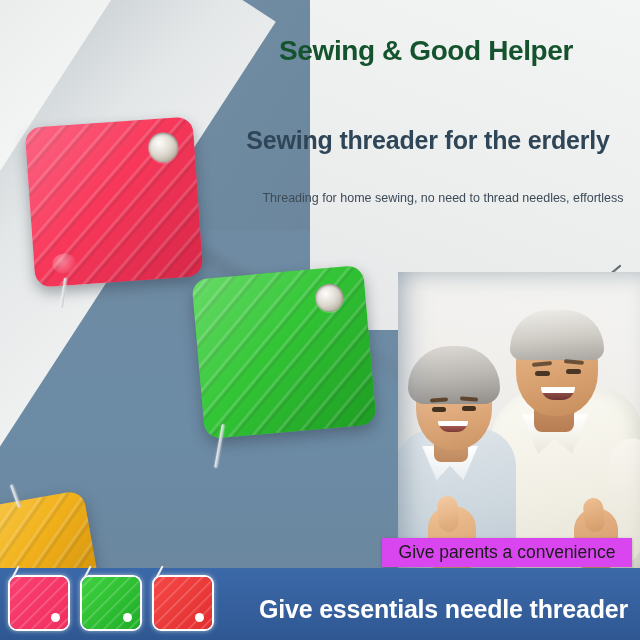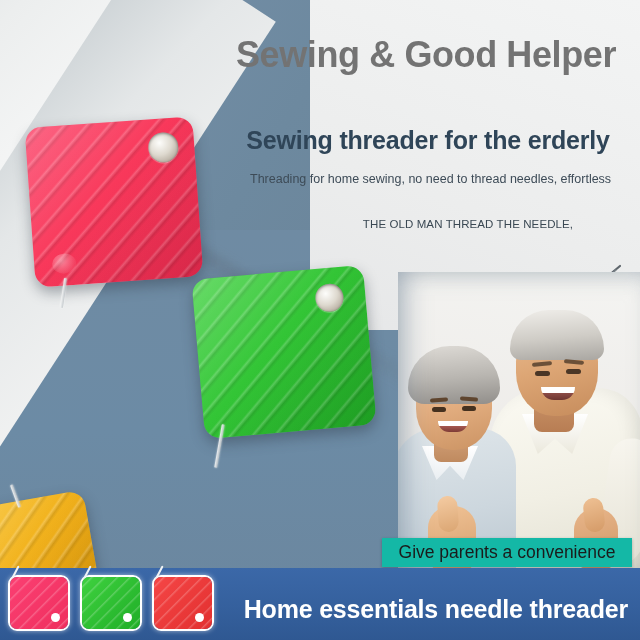--- a/index.html
+++ b/index.html
@@ -288,61 +288,61 @@
     box-shadow: inset 14px 0 26px -8px rgba(110,130,150,0.55),
                 inset 0 14px 22px -10px rgba(150,160,170,0.35);
   }
 
   
   #headline {
     position: absolute;
     left: 222px; top: 36px;
     width: 408px;
     text-align: center;
-    font-size: 36px;
+    font-size: 28px;
     font-weight: bold;
-    color: #737373;
+    color: #14532d;
     letter-spacing: -0.4px;
     line-height: 1.05;
   }
   #subhead {
     position: absolute;
     left: 222px; top: 126px;
     width: 412px;
     text-align: center;
     font-size: 25px;
     font-weight: bold;
     color: #2f4558;
     letter-spacing: -0.2px;
   }
   #tagline {
     position: absolute;
-    left: 250px; top: 172px;
+    left: 250px; top: 191px;
     width: 386px;
-    text-align: left;
+    text-align: center;
     font-size: 12.5px;
     color: #3d4b57;
   }
   #caps-block {
     position: absolute;
     left: 300px; top: 216px;
     width: 336px;
     text-align: center;
     font-size: 11.5px;
     color: #3a4853;
     line-height: 1.5;
     letter-spacing: 0.1px;
   }
 
   
   #callout {
     position: absolute;
     left: 382px; top: 538px;
     width: 250px; height: 29px;
-    background: #14b8a6;
+    background: #d946ef;
     color: #1b1b1b;
     font-size: 17.5px;
     display: flex;
     align-items: center;
     justify-content: center;
     box-shadow: 0 1px 3px rgba(0,0,0,0.25);
   }
 
   
   #bottom-bar {
@@ -483,21 +483,20 @@
     <div class="person" id="woman-hand"></div>
     <div class="person" id="woman-thumb-up"></div>
 
     <div id="photo-fade"></div>
   </div>
 
   <div id="headline">Sewing &amp; Good Helper</div>
   <div id="subhead">Sewing threader for the erderly</div>
   <div id="tagline">Threading for home sewing, no need to thread needles, effortless</div>
   <div id="caps-block">
-    <div>THE OLD MAN THREAD THE NEEDLE,</div>
   </div>
 
   <div id="callout">Give parents a convenience</div>
 
   <div id="bottom-bar">
     <div id="thumbs">
       <div class="thumb" id="thumb-1">
         <div class="tr-wire"></div>
         <div class="inner">
           <div class="tr-ridge"></div>
@@ -512,16 +511,16 @@
         <div class="tr-dot"></div>
       </div>
       <div class="thumb" id="thumb-3">
         <div class="tr-wire"></div>
         <div class="inner">
           <div class="tr-ridge"></div>
         </div>
         <div class="tr-dot"></div>
       </div>
     </div>
-    <div id="bottom-title">Home essentials needle threader</div>
+    <div id="bottom-title">Give essentials needle threader</div>
   </div>
 
 </div>
 
 </body></html>

